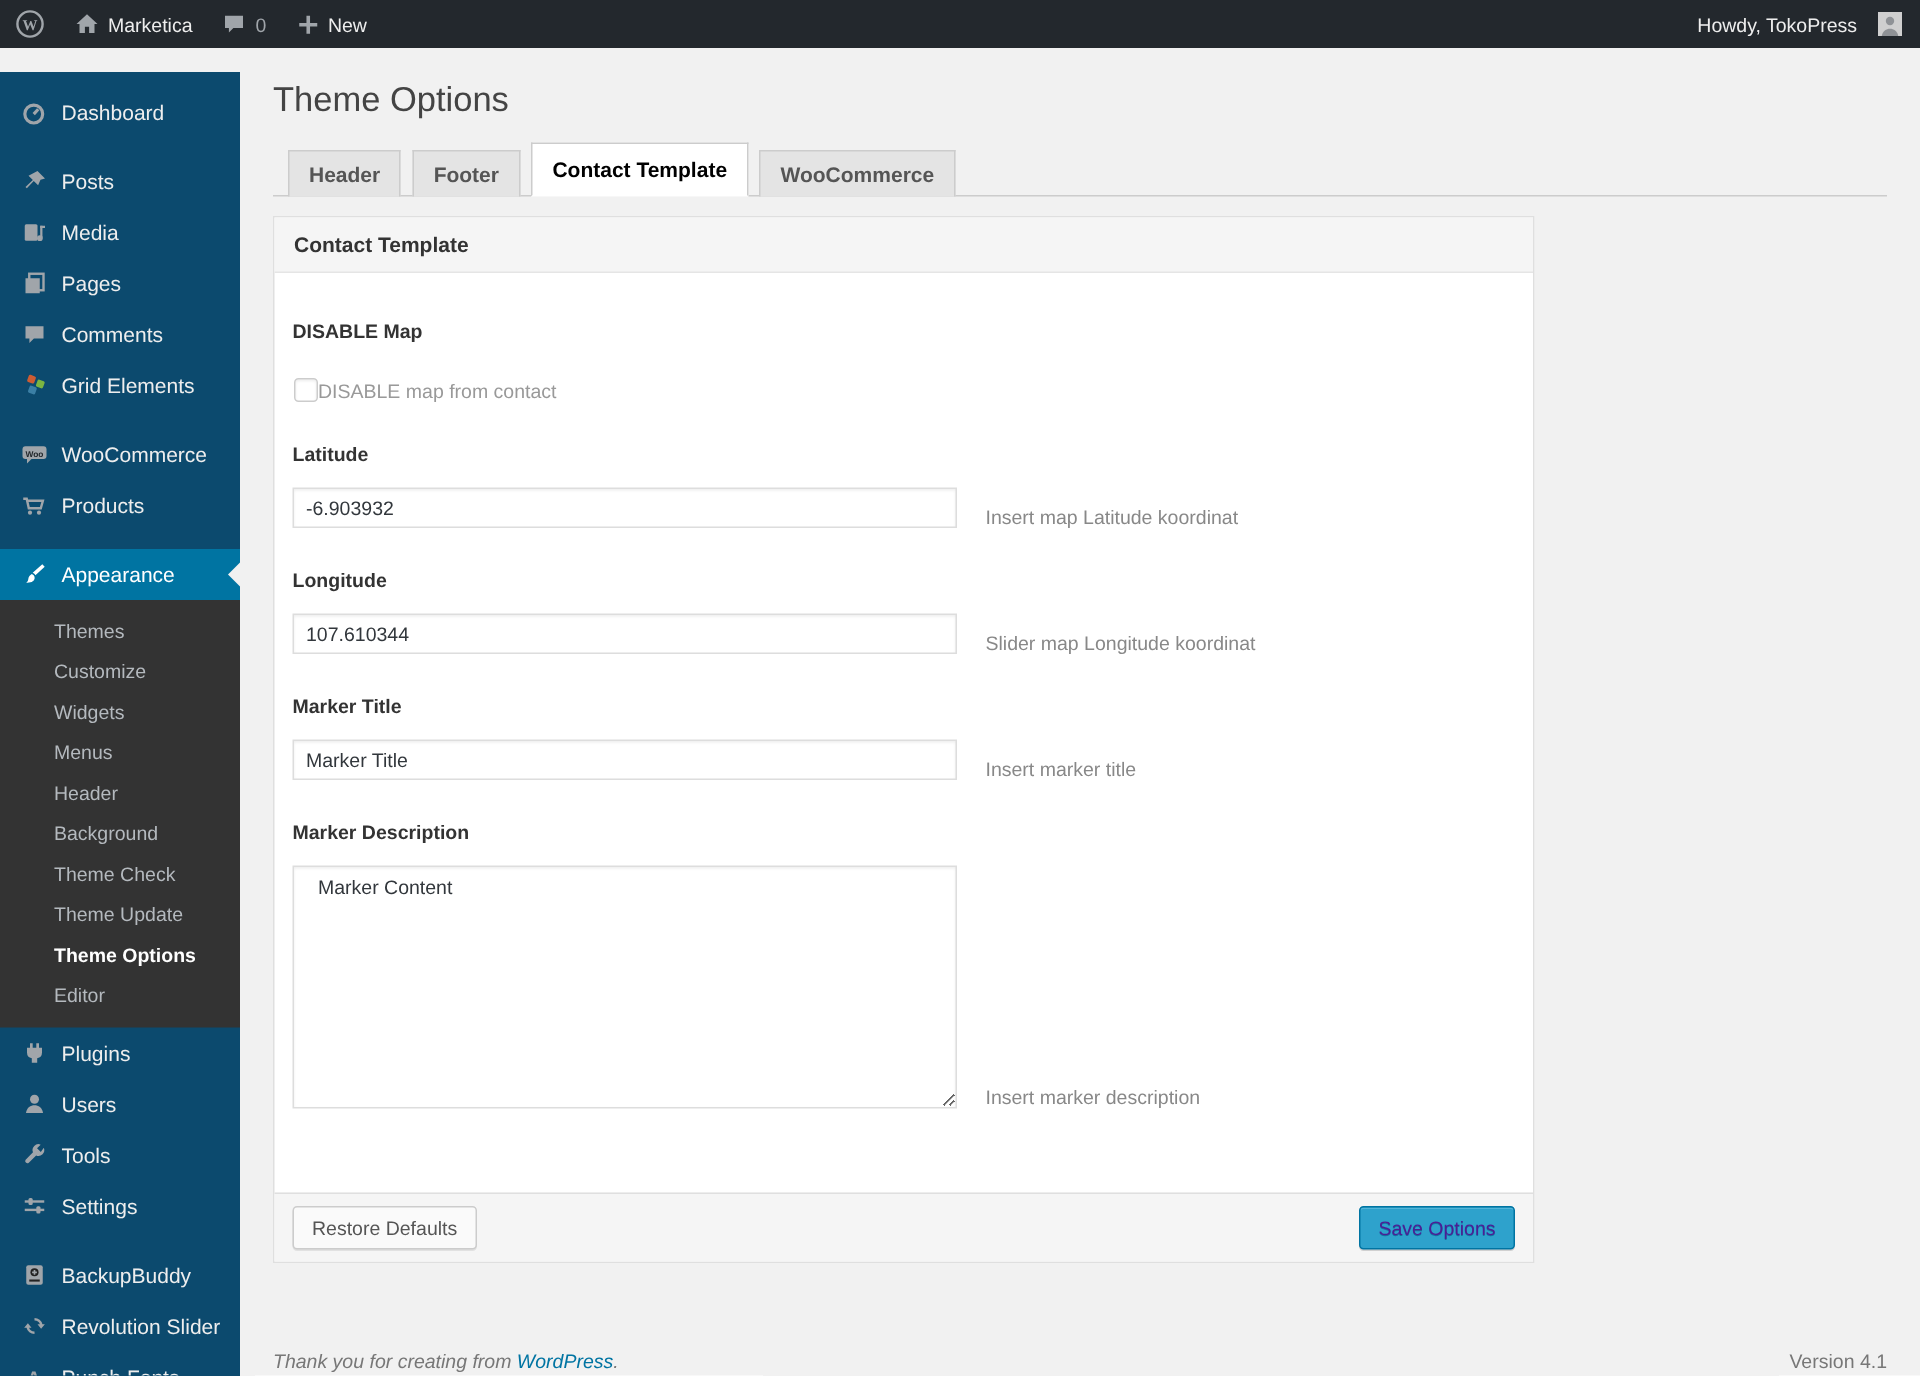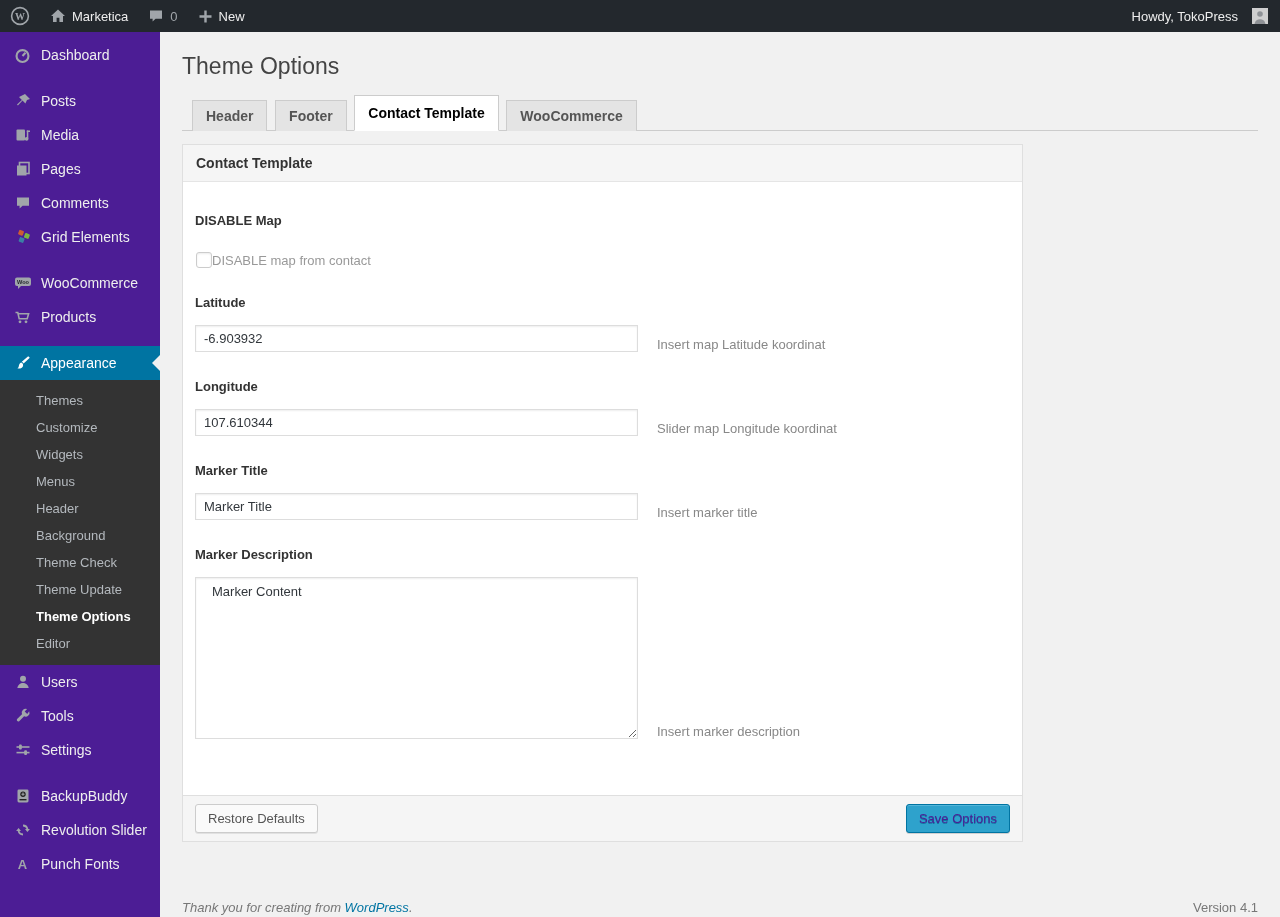--- a/index.html
+++ b/index.html
@@ -21,22 +21,22 @@
     display: flex; align-items: center; justify-content: space-between;
   }
   .ab-group { display: flex; align-items: center; height: 100%; }
   .ab-item { display: flex; align-items: center; gap: 6px; padding: 0 10px; height: 100%; font-size: 13px; color: #eee; cursor: pointer; }
   .ab-count { color: #a0a5aa; }
   .ab-howdy { padding-right: 12px; gap: 14px; }
   .avatar { width: 16px; height: 16px; background: #c9c9c9; display: inline-block; overflow: hidden; }
 
   
   #sidebar {
-    position: fixed; top: 28px; left: 0; bottom: 0; width: 160px;
-    background: #4c1d95; overflow: hidden; z-index: 50;
+    position: fixed; top: 48px; left: 0; bottom: 0; width: 160px;
+    background: #0c4a6e; overflow: hidden; z-index: 50;
   }
   .menu-top-pad { height: 10px; }
   .menu-sep { height: 12px; }
   .menu-item {
     display: flex; align-items: center; gap: 9px;
     height: 34px; padding-left: 13px;
     color: #eee; font-size: 14px; cursor: pointer; position: relative;
   }
   .menu-icon { width: 19px; height: 17px; display: flex; align-items: center; justify-content: center; color: #a0a5aa; flex: 0 0 19px; }
   .menu-item.active { background: #0074a2; color: #fff; }
@@ -279,20 +279,28 @@
     <a class="submenu-item">Background</a>
     <a class="submenu-item">Theme Check</a>
     <a class="submenu-item">Theme Update</a>
     <a class="submenu-item current">Theme Options</a>
     <a class="submenu-item">Editor</a>
   </div>
 
   <a class="menu-item">
     <span class="menu-icon">
       <svg width="16" height="16" viewBox="0 0 16 16">
+          <path fill="#a0a5aa" d="M5 1.5h1.8v3h2.4v-3H11v3h2v3.1a4 4 0 01-3.2 3.9v3H6.2v-3A4 4 0 013 7.6V4.5h2z"></path>
+        </svg>
+    </span>
+    <span>Plugins</span>
+  </a>
+  <a class="menu-item">
+    <span class="menu-icon">
+      <svg width="16" height="16" viewBox="0 0 16 16">
           <circle cx="8" cy="4.8" r="3" fill="#a0a5aa"></circle>
           <path d="M2.3 14c.6-3.6 3.1-5.1 5.7-5.1s5.1 1.5 5.7 5.1z" fill="#a0a5aa"></path>
         </svg>
     </span>
     <span>Users</span>
   </a>
   <a class="menu-item">
     <span class="menu-icon">
       <svg width="16" height="16" viewBox="0 0 16 16">
           <path fill="#a0a5aa" d="M14.2 3.2a3.9 3.9 0 01-5.1 5.1l-4.9 4.9a1.5 1.5 0 01-2.1-2.1l4.9-4.9a3.9 3.9 0 015.1-5.1L9.7 3.5l2.5 2.5z"></path>

